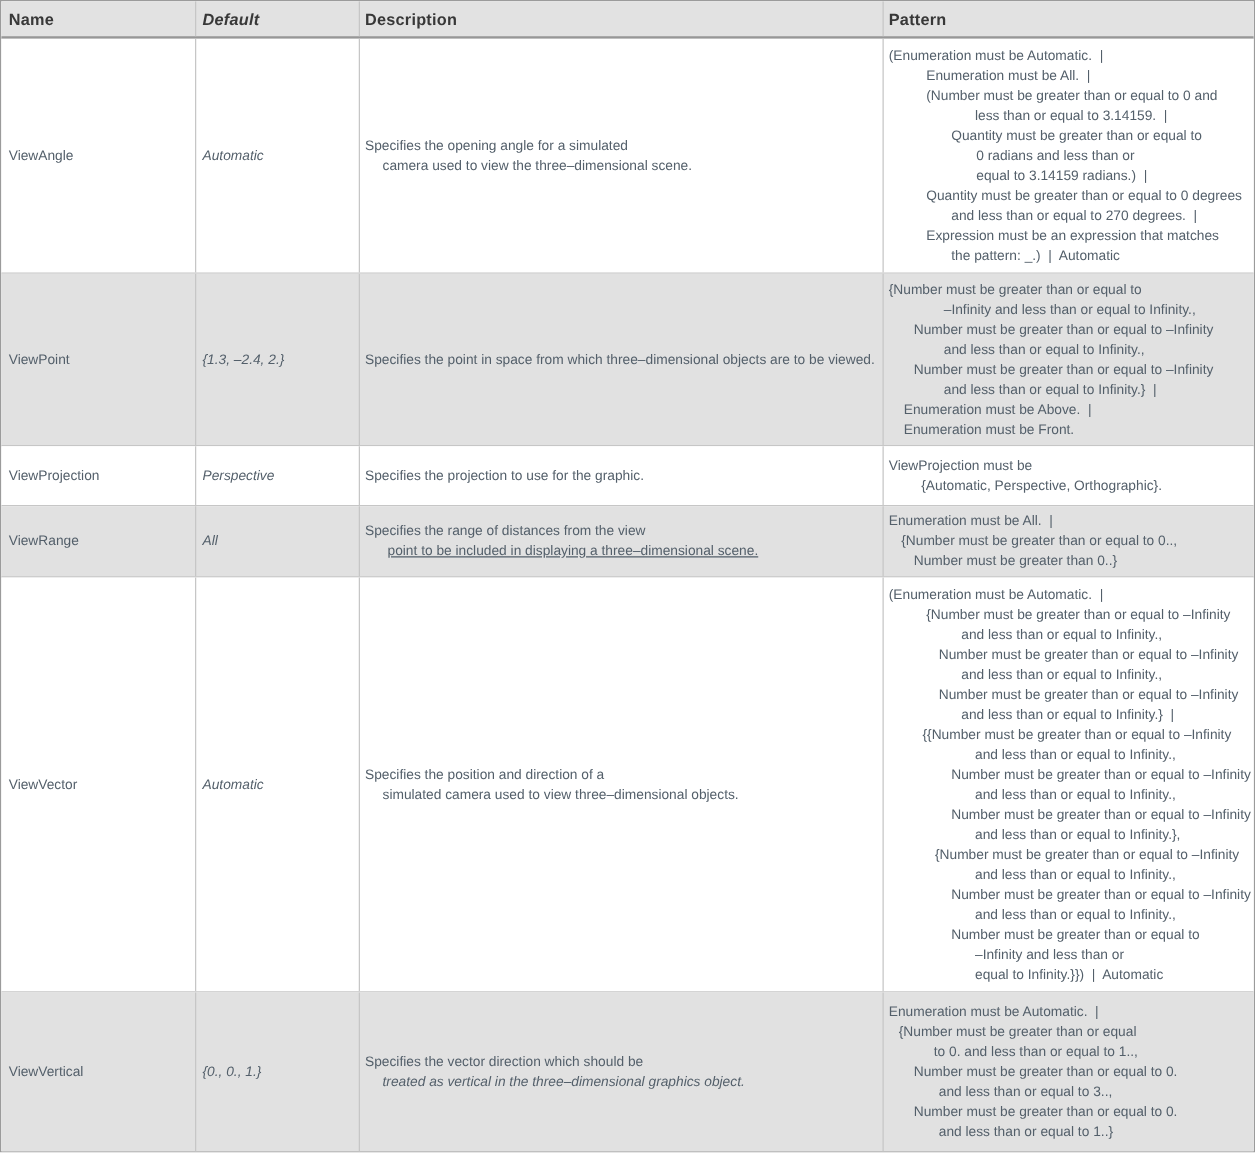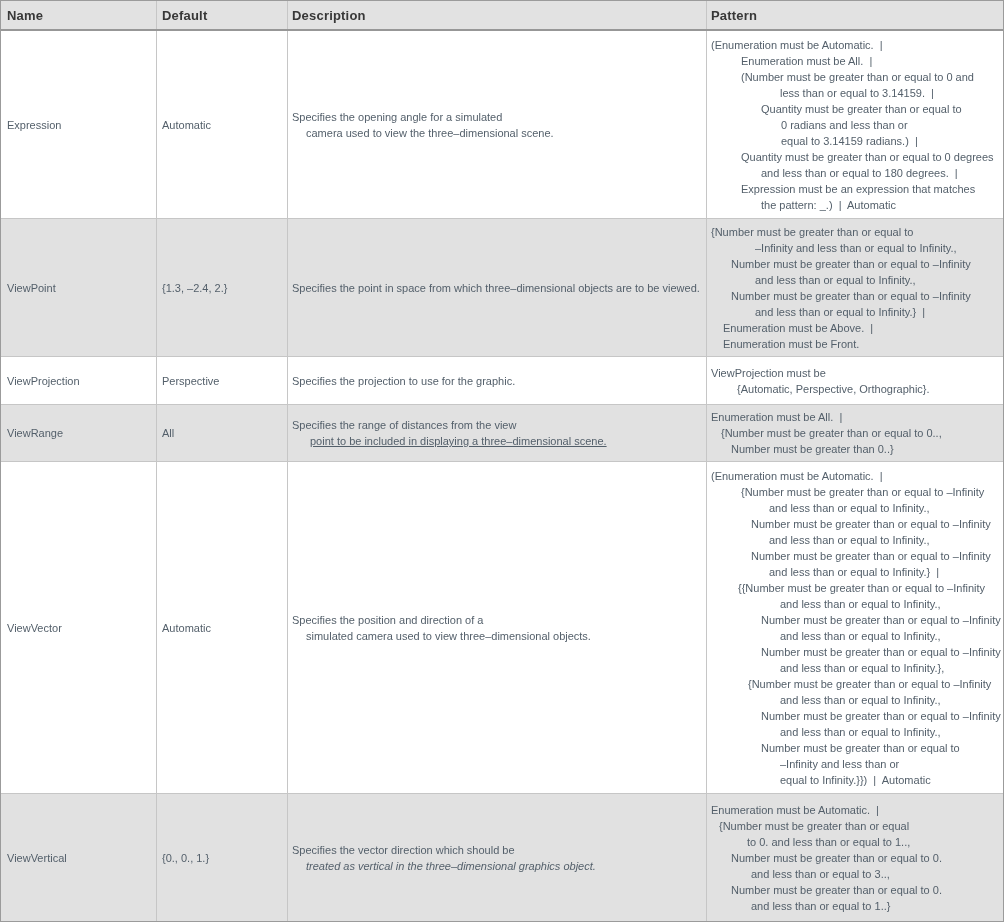--- a/index.html
+++ b/index.html
@@ -22,21 +22,21 @@
   .grid > .row:nth-child(5){height:57px;}
   .grid > .row:nth-child(6){height:332px;}
   .grid > .row:nth-child(7){height:129px;}
   .cell{
     display:flex;flex-direction:column;justify-content:center;
     border-right:1px solid #c6c6c6;
     overflow:hidden;
   }
   .cell:last-child{border-right:none;}
   .c0{width:156px;padding-left:6px;}
-  .c1{width:131px;padding-left:5px;}
+  .c1{width:131px;padding-left:5px;font-style:italic;}
   .c2{width:419px;padding-left:4px;}
   .c3{flex:1;padding-left:4px;}
   .hc{
     font-size:13px;font-weight:bold;color:#383838;
     letter-spacing:0.2px;
   }
   .body{font-size:11px;line-height:16px;}
   .ln{white-space:pre;line-height:16px;}
 </style>
 </head>
@@ -44,39 +44,39 @@
 
 <div class="grid">
   <div class="row hdr">
     <div class="cell c0 hc">Name</div>
     <div class="cell c1 hc">Default</div>
     <div class="cell c2 hc">Description</div>
     <div class="cell c3 hc">Pattern</div>
   </div>
 <div class="row">
       <div class="cell body c0">
-        <div class="ln">Expression</div>
+        <div class="ln">ViewAngle</div>
       </div>
       <div class="cell body c1">
         <div class="ln">Automatic</div>
       </div>
       <div class="cell body c2">
         <div class="ln" style="padding-left: 0px;">Specifies the opening angle for a simulated</div>
         <div class="ln" style="padding-left: 14px;">camera used to view the three–dimensional scene.</div>
       </div>
       <div class="cell body c3">
         <div class="ln" style="padding-left: 0px;">(Enumeration must be Automatic.  |</div>
         <div class="ln" style="padding-left: 30px;">Enumeration must be All.  |</div>
         <div class="ln" style="padding-left: 30px;">(Number must be greater than or equal to 0 and</div>
         <div class="ln" style="padding-left: 69px;">less than or equal to 3.14159.  |</div>
         <div class="ln" style="padding-left: 50px;">Quantity must be greater than or equal to</div>
         <div class="ln" style="padding-left: 70px;">0 radians and less than or</div>
         <div class="ln" style="padding-left: 70px;">equal to 3.14159 radians.)  |</div>
         <div class="ln" style="padding-left: 30px;">Quantity must be greater than or equal to 0 degrees</div>
-        <div class="ln" style="padding-left: 50px;">and less than or equal to 180 degrees.  |</div>
+        <div class="ln" style="padding-left: 50px;">and less than or equal to 270 degrees.  |</div>
         <div class="ln" style="padding-left: 30px;">Expression must be an expression that matches</div>
         <div class="ln" style="padding-left: 50px;">the pattern: _.)  |  Automatic</div>
       </div>
     </div>
     <div class="row shaded">
       <div class="cell body c0">
         <div class="ln">ViewPoint</div>
       </div>
       <div class="cell body c1">
         <div class="ln">{1.3, –2.4, 2.}</div>

